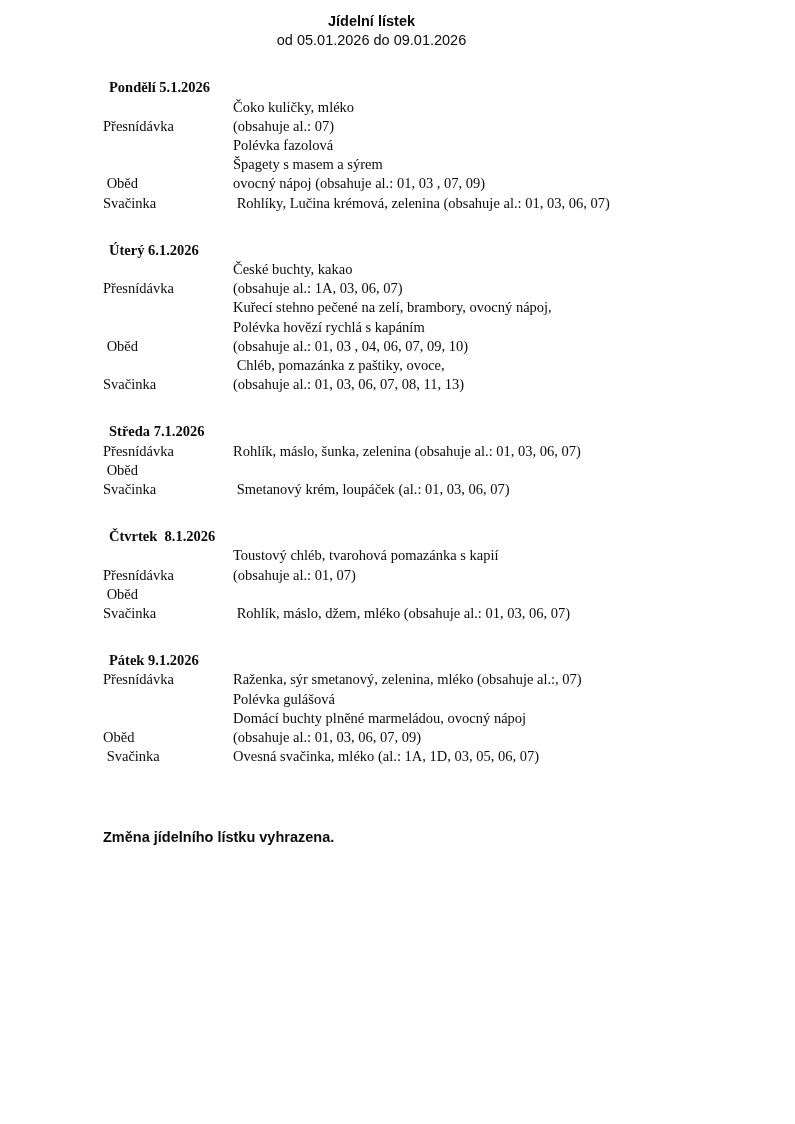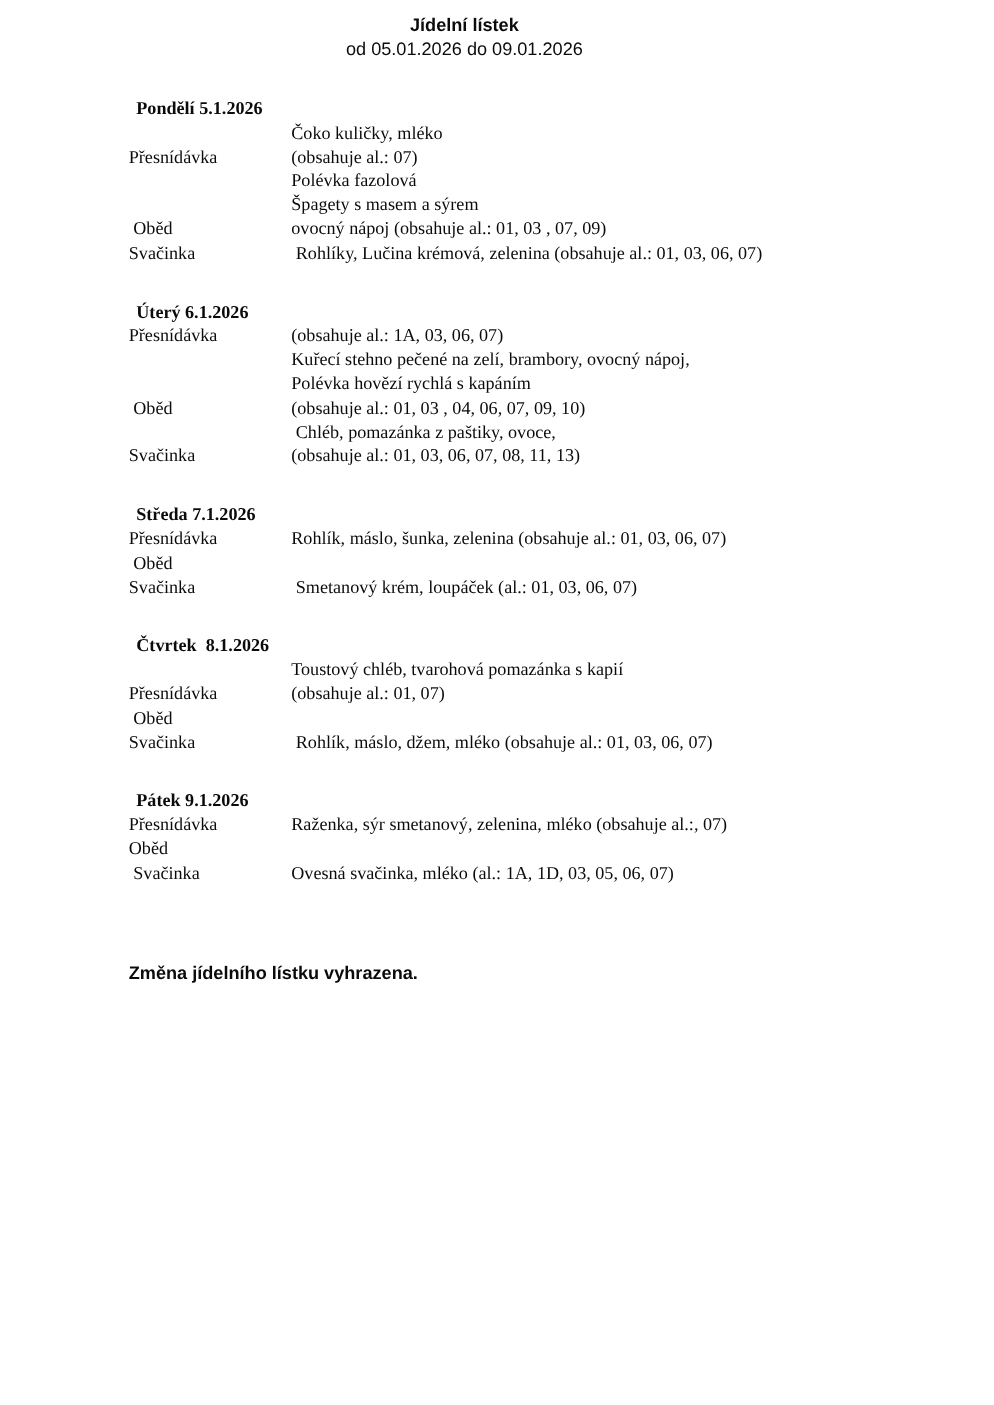--- a/index.html
+++ b/index.html
@@ -95,20 +95,21 @@
         <div class="line"> Rohlíky, Lučina krémová, zelenina (obsahuje al.: 01, 03, 06, 07)</div>
       </div>
     </div>
   </div>
 
   <div class="day">
     <div class="day-header">Úterý 6.1.2026</div>
     <div class="meal">
       <div class="meal-label">Přesnídávka</div>
       <div class="meal-lines">
+        <div class="line">České buchty, kakao</div>
         <div class="line">(obsahuje al.: 1A, 03, 06, 07)</div>
       </div>
     </div>
     <div class="meal">
       <div class="meal-label"> Oběd</div>
       <div class="meal-lines">
         <div class="line">Kuřecí stehno pečené na zelí, brambory, ovocný nápoj,</div>
         <div class="line">Polévka hovězí rychlá s kapáním</div>
         <div class="line">(obsahuje al.: 01, 03 , 04, 06, 07, 09, 10)</div>
       </div>
@@ -164,20 +165,25 @@
   <div class="day">
     <div class="day-header">Pátek 9.1.2026</div>
     <div class="meal">
       <div class="meal-label">Přesnídávka</div>
       <div class="meal-lines">
         <div class="line">Raženka, sýr smetanový, zelenina, mléko (obsahuje al.:, 07)</div>
       </div>
     </div>
     <div class="meal">
       <div class="meal-label">Oběd</div>
+      <div class="meal-lines">
+        <div class="line">Polévka gulášová</div>
+        <div class="line">Domácí buchty plněné marmeládou, ovocný nápoj</div>
+        <div class="line">(obsahuje al.: 01, 03, 06, 07, 09)</div>
+      </div>
     </div>
     <div class="meal">
       <div class="meal-label"> Svačinka</div>
       <div class="meal-lines">
         <div class="line">Ovesná svačinka, mléko (al.: 1A, 1D, 03, 05, 06, 07)</div>
       </div>
     </div>
   </div>
 
   <div class="footer-note">Změna jídelního lístku vyhrazena.</div>

